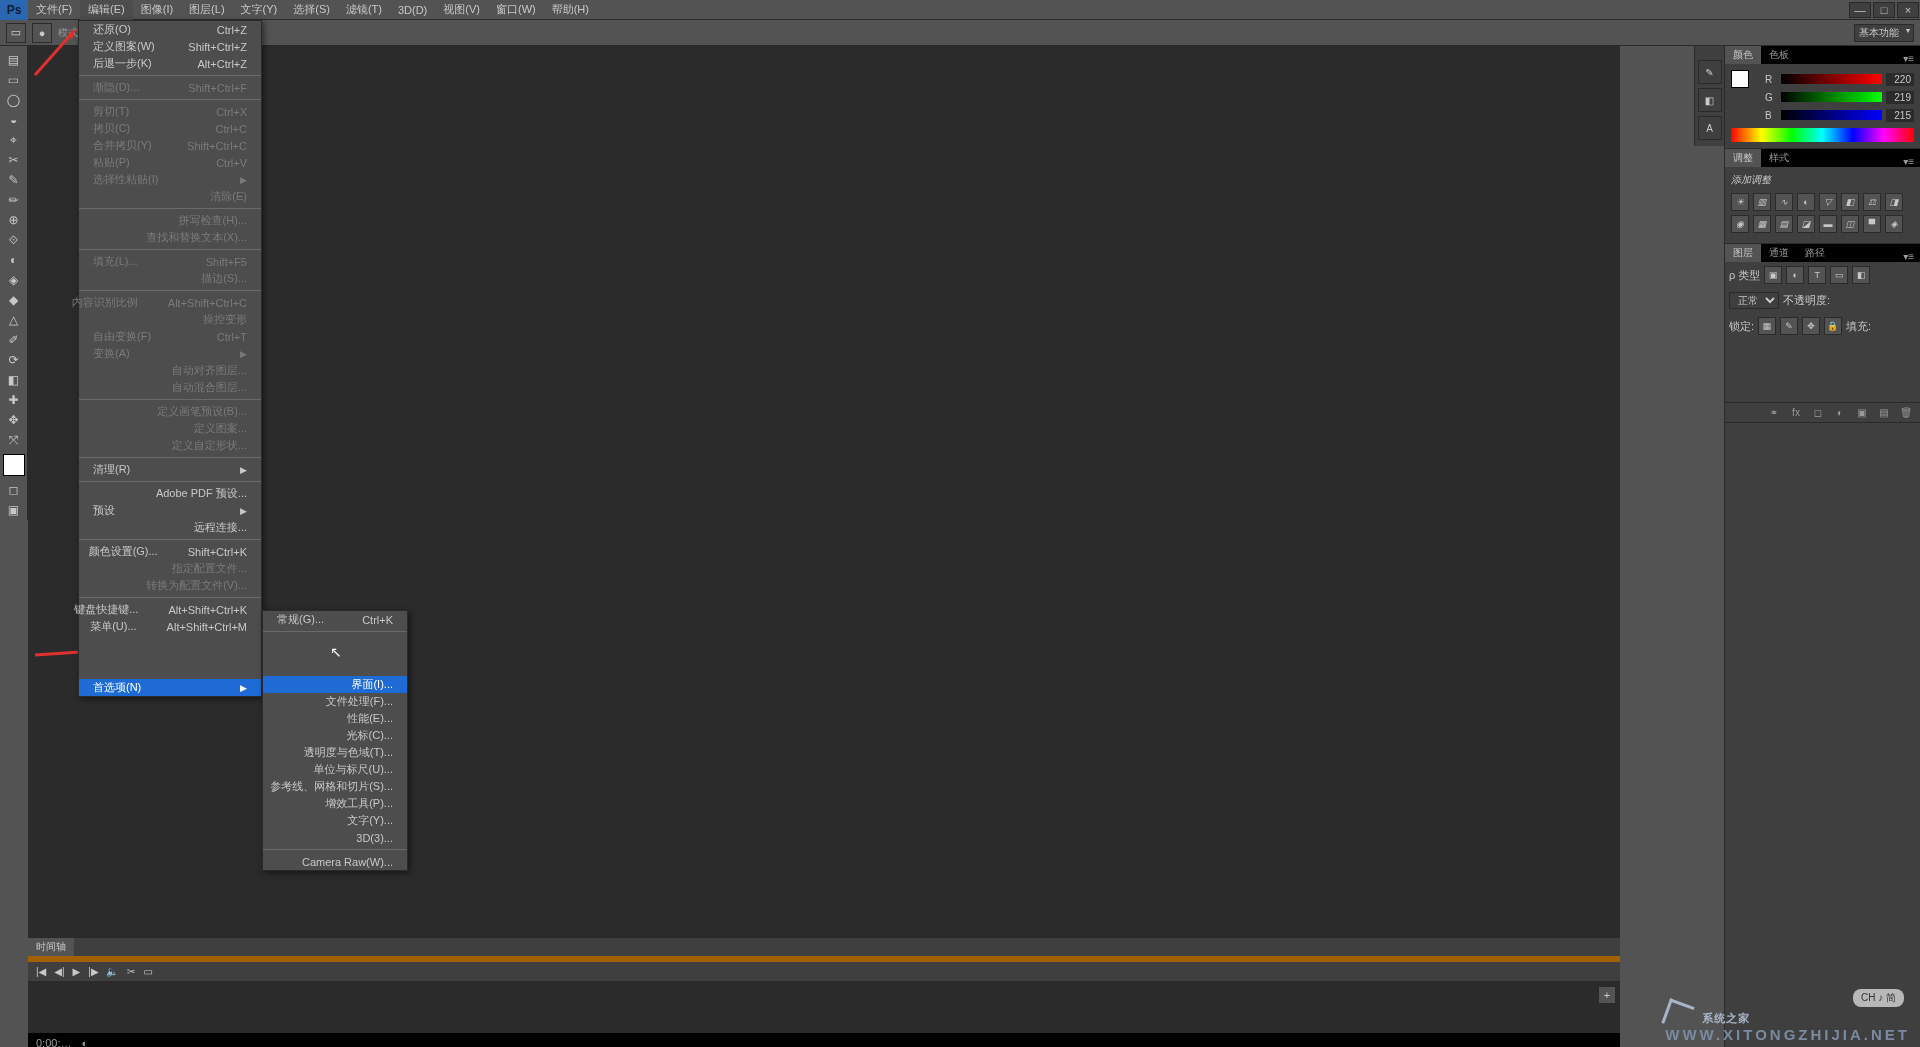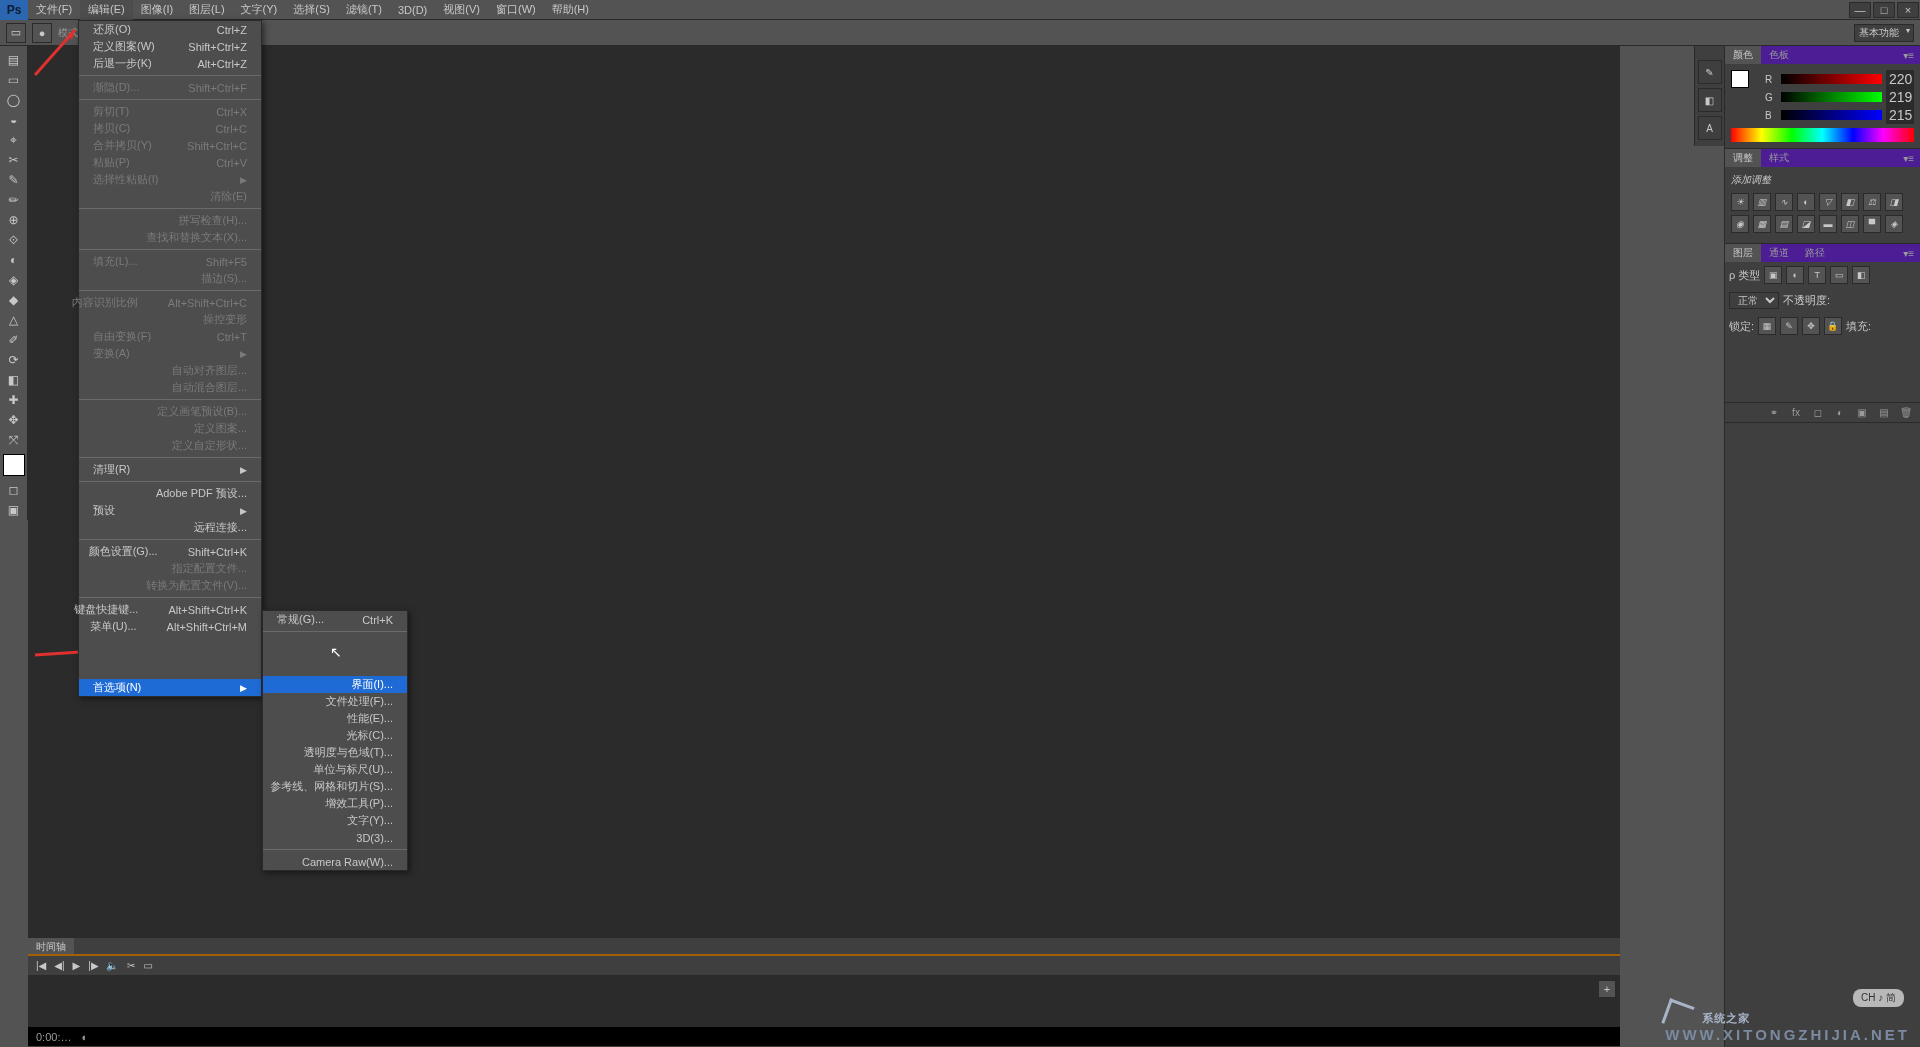--- a/index.html
+++ b/index.html
@@ -32,50 +32,50 @@
 .dd-sep { height: 1px; background: #6a6a6a; margin: 3px 0; }
 #edit-menu { left: 78px; top: 20px; width: 184px; }
 #pref-submenu { left: 262px; top: 610px; width: 146px; }
 
 .red-arrow { position: absolute; pointer-events: none; }
 .red-arrow svg line { stroke: #e03030; stroke-width: 3; }
 .red-arrow svg polygon { fill: #e03030; }
 
 .canvas-area { position: absolute; left: 28px; top: 46px; right: 300px; bottom: 0; background: #2b2b2b; }
 .timeline { position: absolute; left: 28px; bottom: 0; right: 300px; height: 110px; background: #3f3f3f; border-top: 1px solid #2a2a2a; }
-.timeline-tabs { height: 18px; background: #3f3f3f; border-bottom: 2px solid #a16207; display: flex; }
+.timeline-tabs { height: 24px; background: #3f3f3f; border-bottom: 6px solid #a16207; display: flex; }
 .timeline-tab { padding: 2px 8px; background: #535353; color: #c8c8c8; font-size: 10px; }
 .timeline-ctrl { height: 20px; background: #3f3f3f; display: flex; align-items: center; gap: 8px; padding: 0 8px; border-bottom: 1px solid #2a2a2a; }
 .tl-btn { color: #c8c8c8; font-size: 10px; }
 .timeline-track { flex: 1; background: #2b2b2b; position: relative; height: 50px; }
 .timeline-add { position: absolute; right: 4px; bottom: 28px; width: 18px; height: 18px; background: #535353; border: 1px solid #2a2a2a; display: flex; align-items: center; justify-content: center; }
 .timeline-status { height: 20px; background: #000000; display: flex; align-items: center; padding: 0 8px; gap: 10px; font-size: 10px; color: #9a9a9a; border-top: 1px solid #2a2a2a; }
 
 .right-docks { position: absolute; right: 0; top: 46px; width: 196px; bottom: 0; background: #3f3f3f; border-left: 1px solid #2a2a2a; }
 .dock-strip { position: absolute; right: 196px; top: 46px; width: 30px; background: #3f3f3f; border-left: 1px solid #2a2a2a; padding-top: 10px; height: 100px; }
 .dock-strip-icon { width: 24px; height: 24px; margin: 4px auto; border: 1px solid #2a2a2a; display: flex; align-items: center; justify-content: center; font-size: 10px; }
 
 .panel { border-bottom: 1px solid #2a2a2a; }
-.panel-tabs { height: 18px; background: #4c1d95; display: flex; align-items: center; }
+.panel-tabs { height: 18px; background: #000000; display: flex; align-items: flex-end; }
 .ptab { padding: 2px 8px; font-size: 10px; color: #9a9a9a; background: transparent; }
 .ptab.active { background: #535353; color: #c8c8c8; }
 .ptab-menu { margin-left: auto; padding: 0 6px; font-size: 10px; color: #9a9a9a; }
 
 .color-panel .body { padding: 6px; height: 84px; }
 .swatch-pair { width: 26px; height: 26px; position: relative; float: left; }
 .swatch-pair .fg { width: 18px; height: 18px; background: #fff; border: 1px solid #000; position: absolute; }
 .swatch-pair .bg { width: 18px; height: 18px; background: #000; border: 1px solid #555; position: absolute; left: 8px; top: 8px; z-index: -1; }
 .sliders { margin-left: 34px; }
 .slider-row { display: flex; align-items: center; height: 18px; gap: 4px; }
 .slider-row .lab { width: 12px; color: #c8c8c8; font-size: 10px; }
 .slider-row .track { flex: 1; height: 10px; background: linear-gradient(90deg, #000, #fff); position: relative; }
 .slider-row.r .track { background: linear-gradient(90deg, #000, #f00); }
 .slider-row.g .track { background: linear-gradient(90deg, #000, #0f0); }
 .slider-row.b .track { background: linear-gradient(90deg, #000, #00f); }
-.slider-row .val { width: 28px; background: #2b2b2b; border: 1px solid #2a2a2a; text-align: right; padding: 0 2px; font-size: 14px; }
+.slider-row .val { width: 28px; background: #2b2b2b; border: 1px solid #2a2a2a; text-align: right; padding: 0 2px; font-size: 10px; }
 .ramp { height: 14px; background: linear-gradient(90deg, red, yellow, lime, cyan, blue, magenta, red); margin-top: 4px; }
 
 .adjust-panel .body { padding: 6px; font-style: italic; }
 .adj-label { font-size: 10px; color: #c8c8c8; margin-bottom: 6px; }
 .adj-icons { display: flex; gap: 4px; margin-bottom: 4px; }
 .adj-icon { width: 18px; height: 18px; background: #535353; border: 1px solid #2a2a2a; display: flex; align-items: center; justify-content: center; font-size: 9px; }
 
 .layers-panel .body { height: 140px; }
 .layers-ctrl { display: flex; align-items: center; gap: 4px; padding: 4px; font-size: 10px; }
 .layers-ctrl select { background: #3f3f3f; border: 1px solid #2a2a2a; color: #c8c8c8; font-size: 10px; padding: 1px 4px; }

